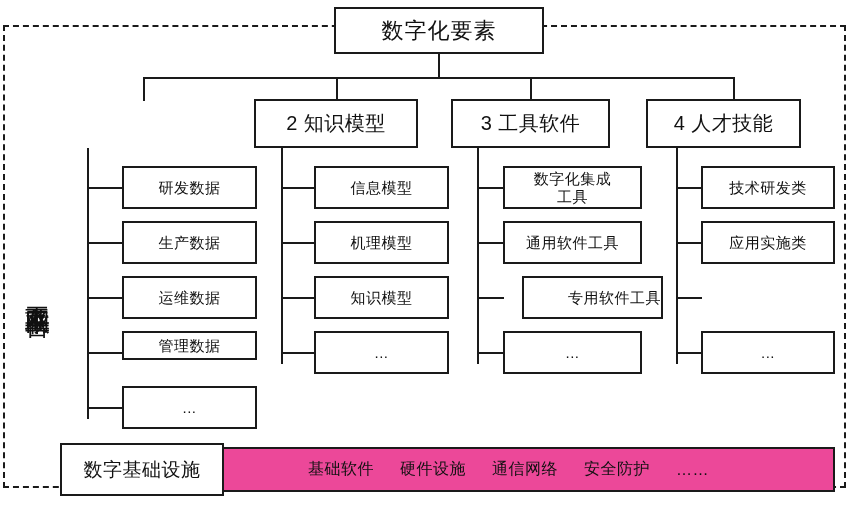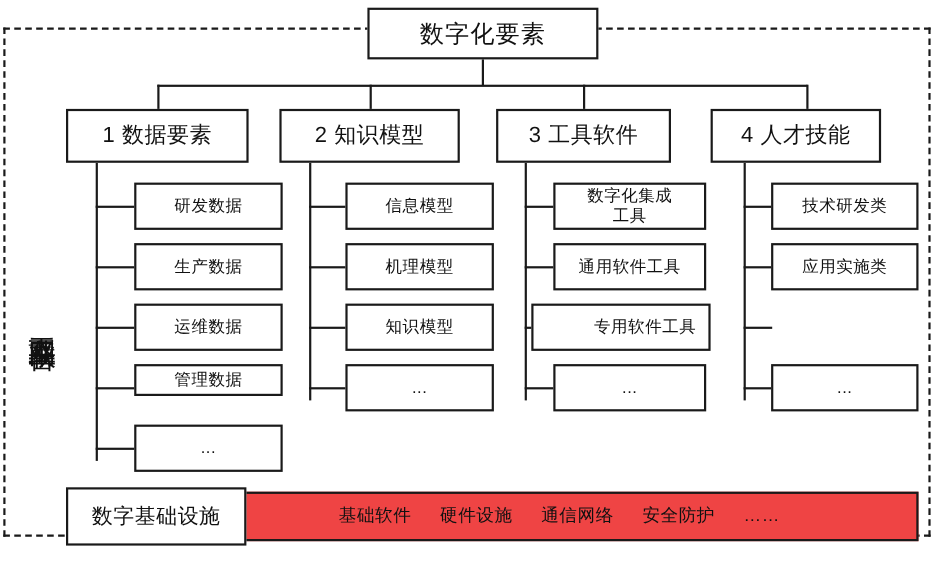--- a/index.html
+++ b/index.html
@@ -71,21 +71,21 @@
   .box.leaf.two-line { line-height: 1.2; }
   .box.ellipsis { font-size: 15px; }
   .box.infra-label {
     font-size: 19px;
     border-width: 2.5px;
     letter-spacing: 0.5px;
     z-index: 4;
   }
   .infra-bar {
     position: absolute;
-    background: #ef4444;
+    background: #ec4899;
     border: 2px solid #1a1a1a;
     display: flex;
     align-items: center;
     justify-content: center;
     z-index: 2;
   }
   .infra-items {
     display: flex;
     align-items: center;
     gap: 26px;
@@ -141,40 +141,39 @@
   <div class="line h" style="left:477px; top:352px; width:27px;"></div>
 
   <div class="line v" style="left:676px; top:148px; height:216px;"></div>
   <div class="line h" style="left:676px; top:187px; width:26px;"></div>
   <div class="line h" style="left:676px; top:242px; width:26px;"></div>
   <div class="line h" style="left:676px; top:297px; width:26px;"></div>
   <div class="line h" style="left:676px; top:352px; width:26px;"></div>
 
   <div class="box root" style="left:334px; top:7px; width:210px; height:47px; z-index:5;">数字化要素</div>
 
-  <div class="box cat" style="left:60px; top:99px; width:166px; height:49px;">1 数据要素</div>
   <div class="box cat" style="left:254px; top:99px; width:164px; height:49px;">2 知识模型</div>
   <div class="box cat" style="left:451px; top:99px; width:159px; height:49px;">3 工具软件</div>
   <div class="box cat" style="left:646px; top:99px; width:155px; height:49px;">4 人才技能</div>
 
   <div class="box leaf" style="left:122px; top:166px; width:135px; height:43px;">研发数据</div>
   <div class="box leaf" style="left:122px; top:221px; width:135px; height:43px;">生产数据</div>
   <div class="box leaf" style="left:122px; top:276px; width:135px; height:43px;">运维数据</div>
   <div class="box leaf" style="left:122px; top:331px; width:135px; height:29px;">管理数据</div>
   <div class="box leaf ellipsis" style="left:122px; top:386px; width:135px; height:43px;">...</div>
 
   <div class="box leaf" style="left:314px; top:166px; width:135px; height:43px;">信息模型</div>
   <div class="box leaf" style="left:314px; top:221px; width:135px; height:43px;">机理模型</div>
   <div class="box leaf" style="left:314px; top:276px; width:135px; height:43px;">知识模型</div>
   <div class="box leaf ellipsis" style="left:314px; top:331px; width:135px; height:43px;">...</div>
 
   <div class="box leaf two-line" style="left:503px; top:166px; width:139px; height:43px; white-space:pre-line;">数字化集成
 工具</div>
   <div class="box leaf" style="left:503px; top:221px; width:139px; height:43px;">通用软件工具</div>
-  <div class="box leaf" style="left:483px; top:276px; width:163px; height:43px;padding-left:44px;">专用软件工具</div>
+  <div class="box leaf" style="left:522px; top:276px; width:141px; height:43px;padding-left:44px;">专用软件工具</div>
   <div class="box leaf ellipsis" style="left:503px; top:331px; width:139px; height:43px;">...</div>
 
   <div class="box leaf" style="left:701px; top:166px; width:134px; height:43px;">技术研发类</div>
   <div class="box leaf" style="left:701px; top:221px; width:134px; height:43px;">应用实施类</div>
   <div class="box leaf ellipsis" style="left:701px; top:331px; width:134px; height:43px;">...</div>
 
   <div class="infra-bar" style="left:122px; top:447px; width:713px; height:45px;">
     <div class="infra-items">
       <span>基础软件</span>
       <span>硬件设施</span>

